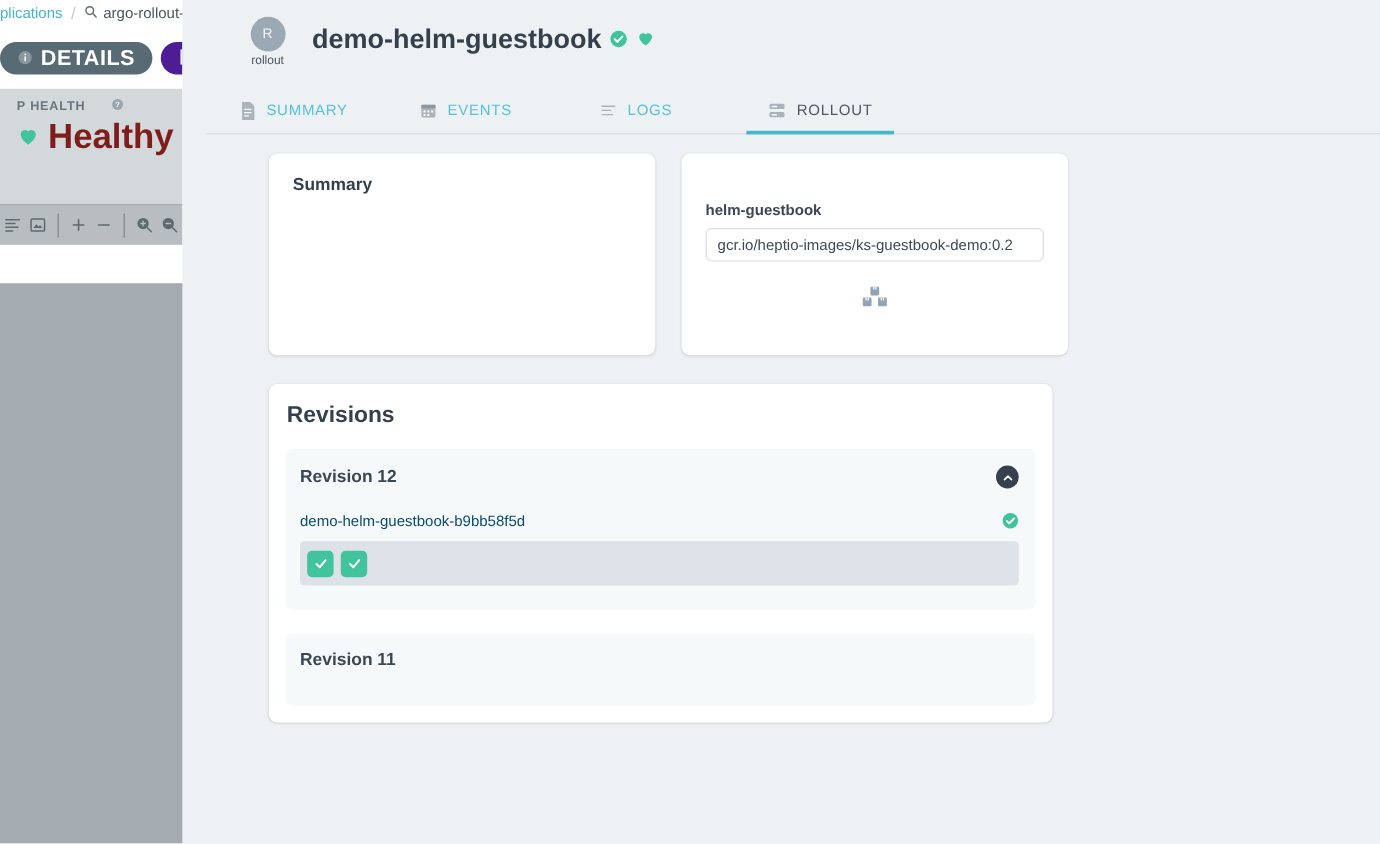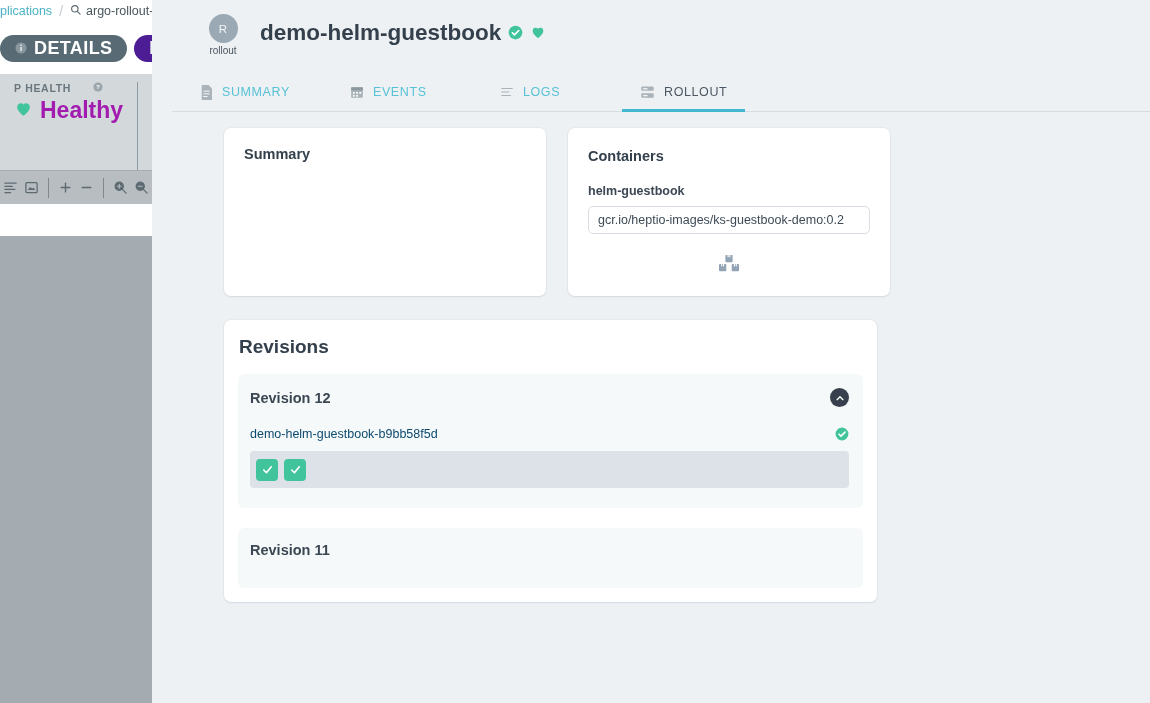--- a/index.html
+++ b/index.html
@@ -39,21 +39,21 @@
   .argo-statusbar {
     height: 96px; background: #d3d8db; display: flex; align-items: stretch;
     padding-top: 8px; overflow: hidden; white-space: nowrap;
   }
   .status-col { padding: 0 14px; }
   .status-col + .status-col { border-left: 1px solid #8e9aa1; }
   .status-label {
     font-size: 10.5px; letter-spacing: .7px; color: #6a767d; font-weight: 600;
     display: flex; align-items: center; gap: 22px; margin-bottom: 3px;
   }
-  .status-value { font-size: 23px; font-weight: 700; color: #a21caf; display: flex; align-items: center; gap: 7px; }
+  .status-value { font-size: 29px; font-weight: 700; color: #7f1d1d; display: flex; align-items: center; gap: 7px; }
   .status-sub { font-size: 10.5px; color: #5f6c74; margin-top: 7px; line-height: 14px; }
 
   .argo-graphbar {
     height: 34px; background: #b7bdc0; border-top: 1px solid #a6adb1;
     display: flex; align-items: center; gap: 0px; padding-left: 0px;
   }
   .gtool { width: 28px; height: 34px; display: flex; align-items: center; justify-content: center; color: #5d6a72; }
   .gsep { width: 1px; height: 20px; background: #7d878d; margin: 0 6px; }
   .argo-canvas { position: absolute; left:0; top: 236px; width: 172px; bottom: 0; background: #a4acb1; }
 
@@ -361,21 +361,20 @@
 
   <div class="content">
 
     <div class="row-cards">
 
       <div class="card card-sm">
         <div class="card-h">Summary</div>
       </div>
 
       <div class="card card-sm card-containers">
-        <div class="card-h">Containers</div>
         <div class="container-name">helm-guestbook</div>
         <input class="image-input" value="gcr.io/heptio-images/ks-guestbook-demo:0.2" style="">
         <div class="boxes-center">
           <span>
             <svg width="22" height="20" viewBox="0 0 24 22" fill="#91a3b4">
               <rect x="8" y="1" width="8" height="8" rx="1"></rect>
               <rect x="10.4" y="1" width="1.2" height="2.6" fill="#fff"></rect>
               <rect x="12.4" y="1" width="1.2" height="2.6" fill="#fff"></rect>
               <rect x="1" y="11" width="8" height="8" rx="1"></rect>
               <rect x="3.4" y="11" width="1.2" height="2.6" fill="#fff"></rect>

